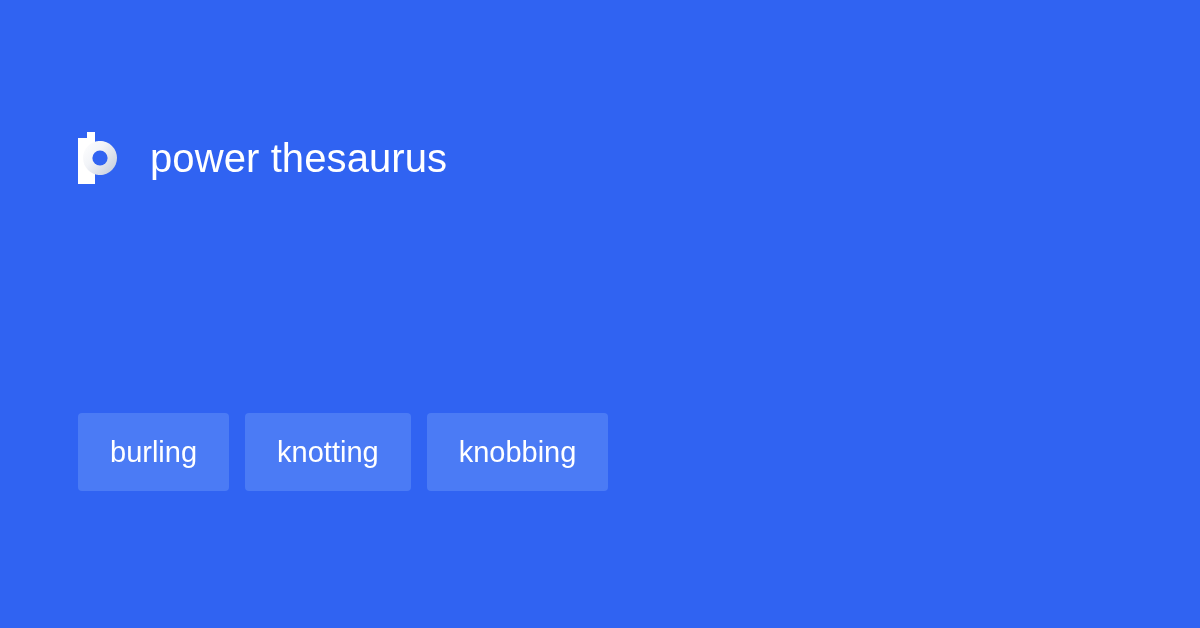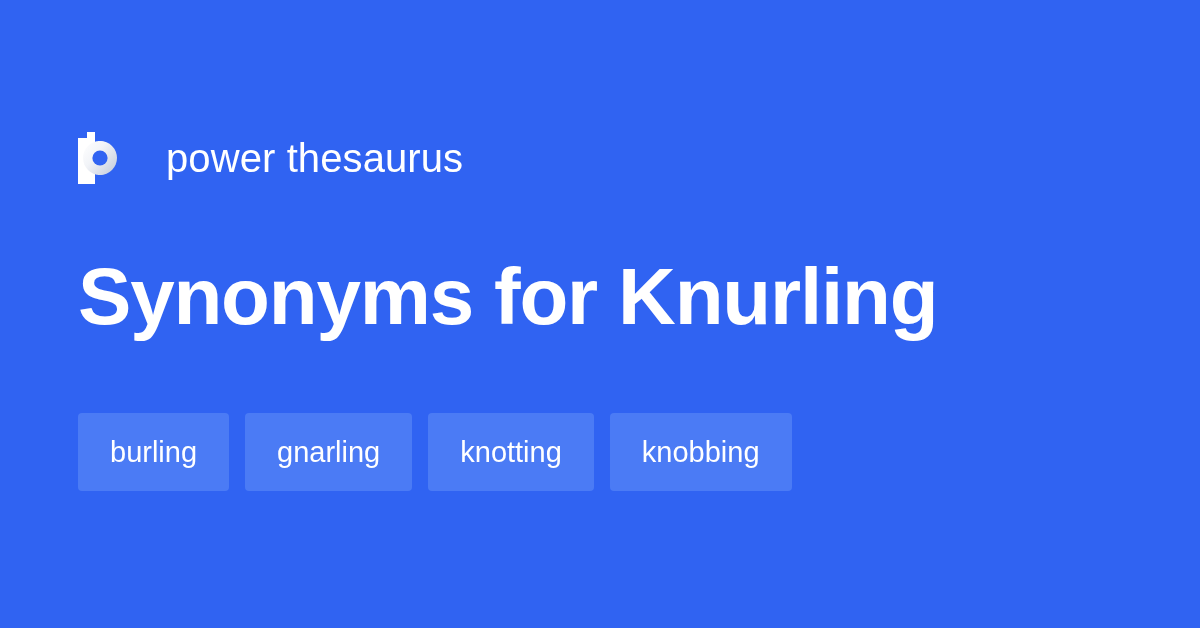--- a/index.html
+++ b/index.html
@@ -24,21 +24,21 @@
   }
 
   
   .brand {
     position: absolute;
     left: 78px;
     top: 127px;
     height: 62px;
     display: flex;
     align-items: center;
-    gap: 42px;
+    gap: 26px;
   }
 
   .brand-logo {
     width: 46px;
     height: 52px;
     display: block;
     flex: 0 0 auto;
   }
 
   .brand-name {
@@ -117,22 +117,20 @@
 
         <path d="M20 9 A17 17 0 1 1 20 43 Z" fill="url(#bowlGrad)"></path>
         <circle cx="22" cy="26" r="17" fill="url(#bowlGrad)"></circle>
 
         <circle cx="22" cy="26" r="7.6" fill="#3063f2"></circle>
       </svg>
     </span>
     <span class="brand-name">power thesaurus</span>
   </div>
 
-  <h1 class="headline">Synonyms for Knurling</h1>
 
   <div class="chips">
     <div class="chip">burling</div>
-    <div class="chip">gnarling</div>
     <div class="chip">knotting</div>
     <div class="chip">knobbing</div>
   </div>
 
 </div>
 
 </body></html>

